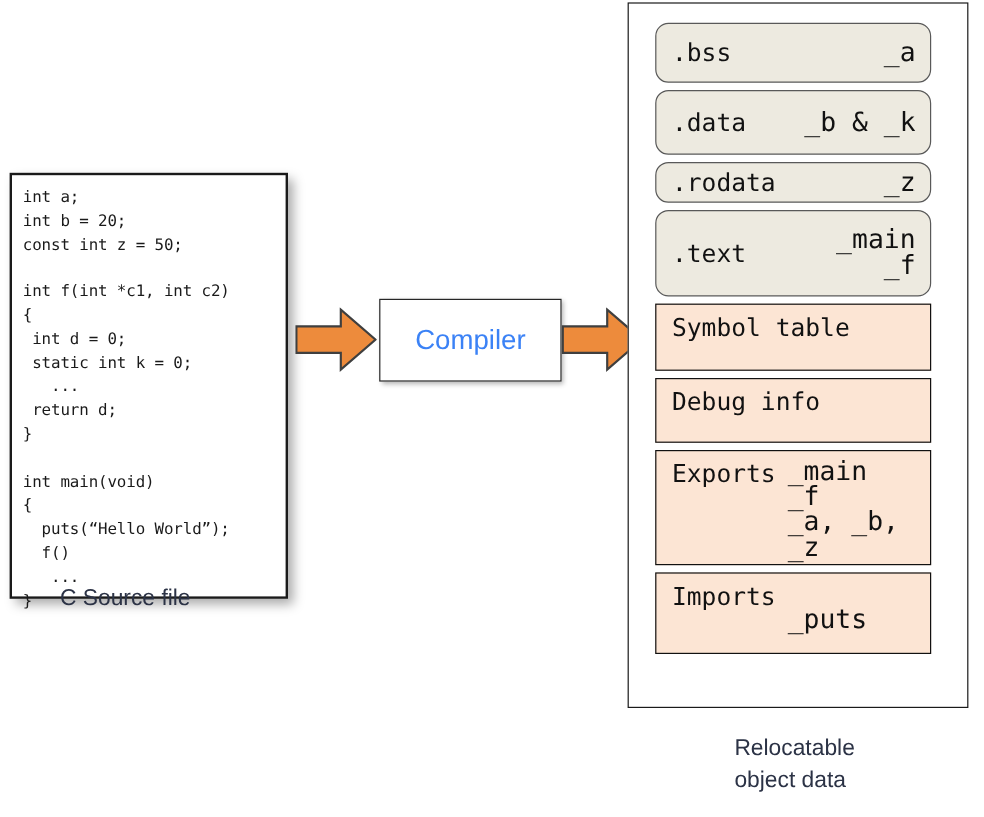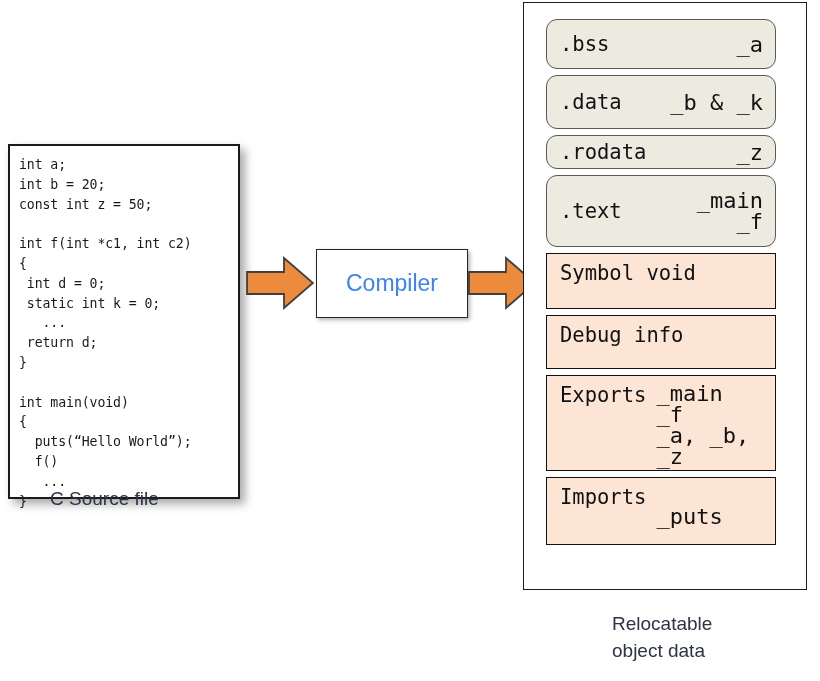--- a/index.html
+++ b/index.html
@@ -203,21 +203,21 @@
         <span class="sec-name">.rodata</span>
         <span class="sec-syms right">_z</span>
       </div>
       <div class="section-box rounded row-split" style="height: 72px;">
         <span class="sec-name">.text</span>
         <span class="sec-syms right">_main
 _f</span>
       </div>
       <div class="section-box square row-stack" style="height: 56px;">
         <div class="stack-inner">
-          <span class="sec-name">Symbol void</span>
+          <span class="sec-name">Symbol table</span>
           <span class="sec-syms"></span>
         </div>
       </div>
       <div class="section-box square row-stack" style="height: 54px;">
         <div class="stack-inner">
           <span class="sec-name">Debug info</span>
           <span class="sec-syms"></span>
         </div>
       </div>
       <div class="section-box square row-stack" style="height: 96px;">

